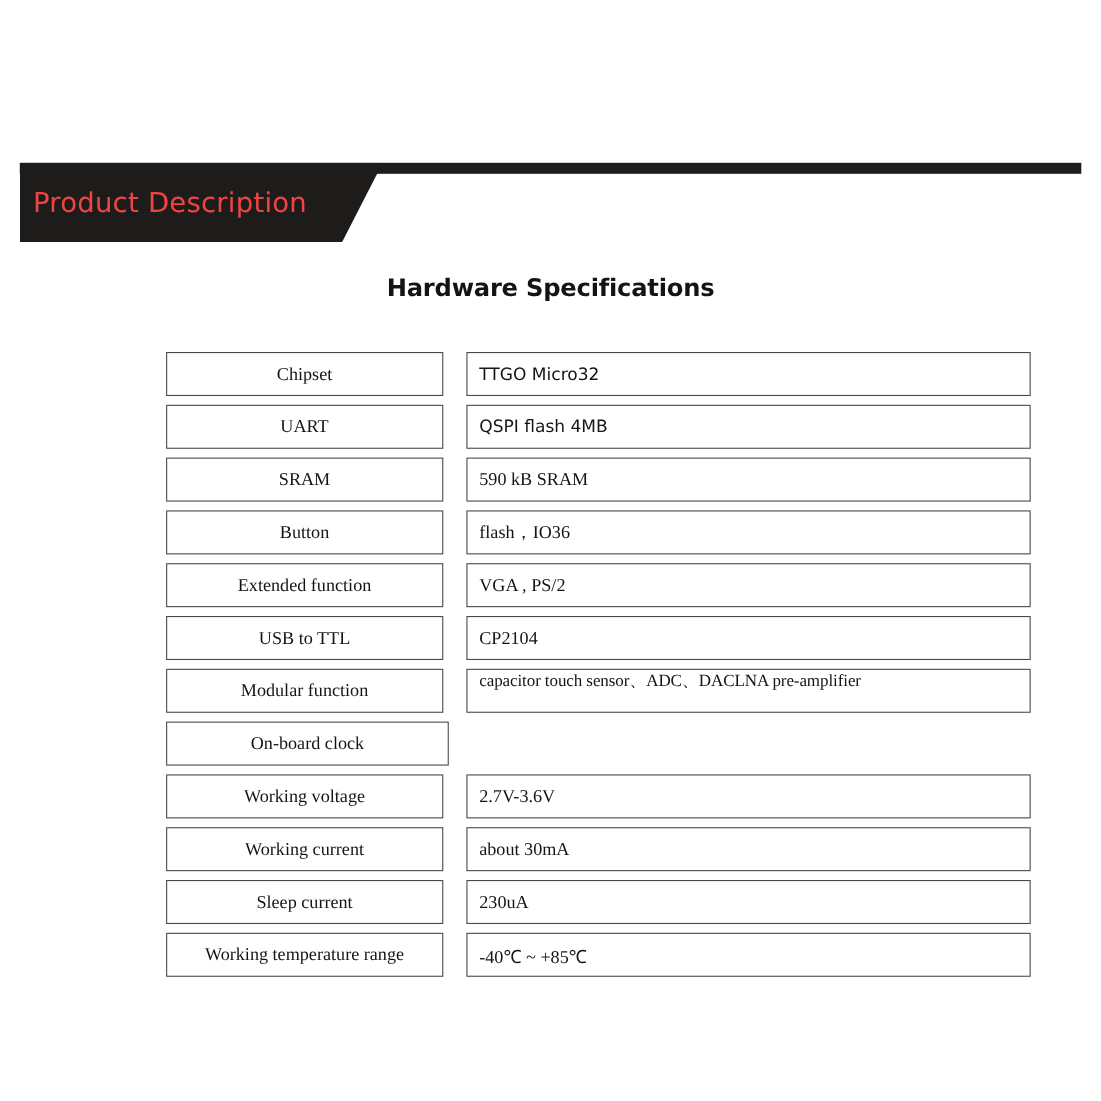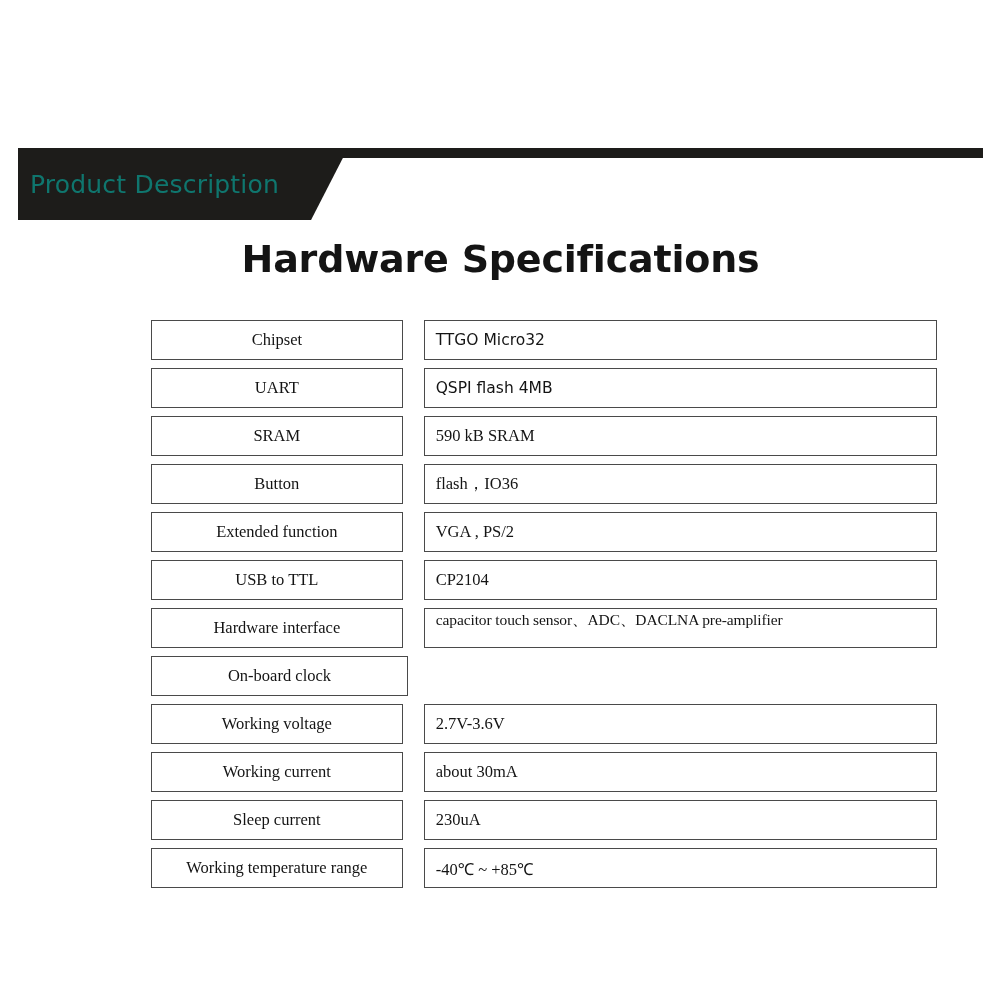--- a/index.html
+++ b/index.html
@@ -43,33 +43,33 @@
   }
   #banner-title {
     position: absolute;
     left: 30px;
     top: 22px;
     width: 300px;
     font-family: "DejaVu Sans", sans-serif;
     font-size: 25px;
     font-weight: 400;
     letter-spacing: 0.2px;
-    color: #0f766e;
+    color: #ef4444;
     white-space: nowrap;
   }
 
   
   #section-heading {
     position: absolute;
     left: 0;
-    top: 237px;
+    top: 250px;
     width: 1001px;
     text-align: center;
     font-family: "DejaVu Sans", sans-serif;
-    font-size: 38px;
+    font-size: 22px;
     font-weight: 700;
     color: #141414;
     letter-spacing: -0.2px;
   }
 
   
   #spec-table {
     position: absolute;
     left: 105px;
     top: 320px;
@@ -153,21 +153,21 @@
     </div>
     <div class="spec-row">
       <div class="spec-key">Extended function</div>
       <div class="spec-val">VGA , PS/2</div>
     </div>
     <div class="spec-row">
       <div class="spec-key">USB to TTL</div>
       <div class="spec-val">CP2104</div>
     </div>
     <div class="spec-row">
-      <div class="spec-key">Hardware interface</div>
+      <div class="spec-key">Modular function</div>
       <div class="spec-val two-line">
         <span class="ln">capacitor touch sensor、ADC、DACLNA pre-amplifier</span>
       </div>
     </div>
     <div class="spec-row">
       <div class="spec-key">On-board clock</div>
     </div>
     <div class="spec-row">
       <div class="spec-key">Working voltage</div>
       <div class="spec-val">2.7V-3.6V</div>

